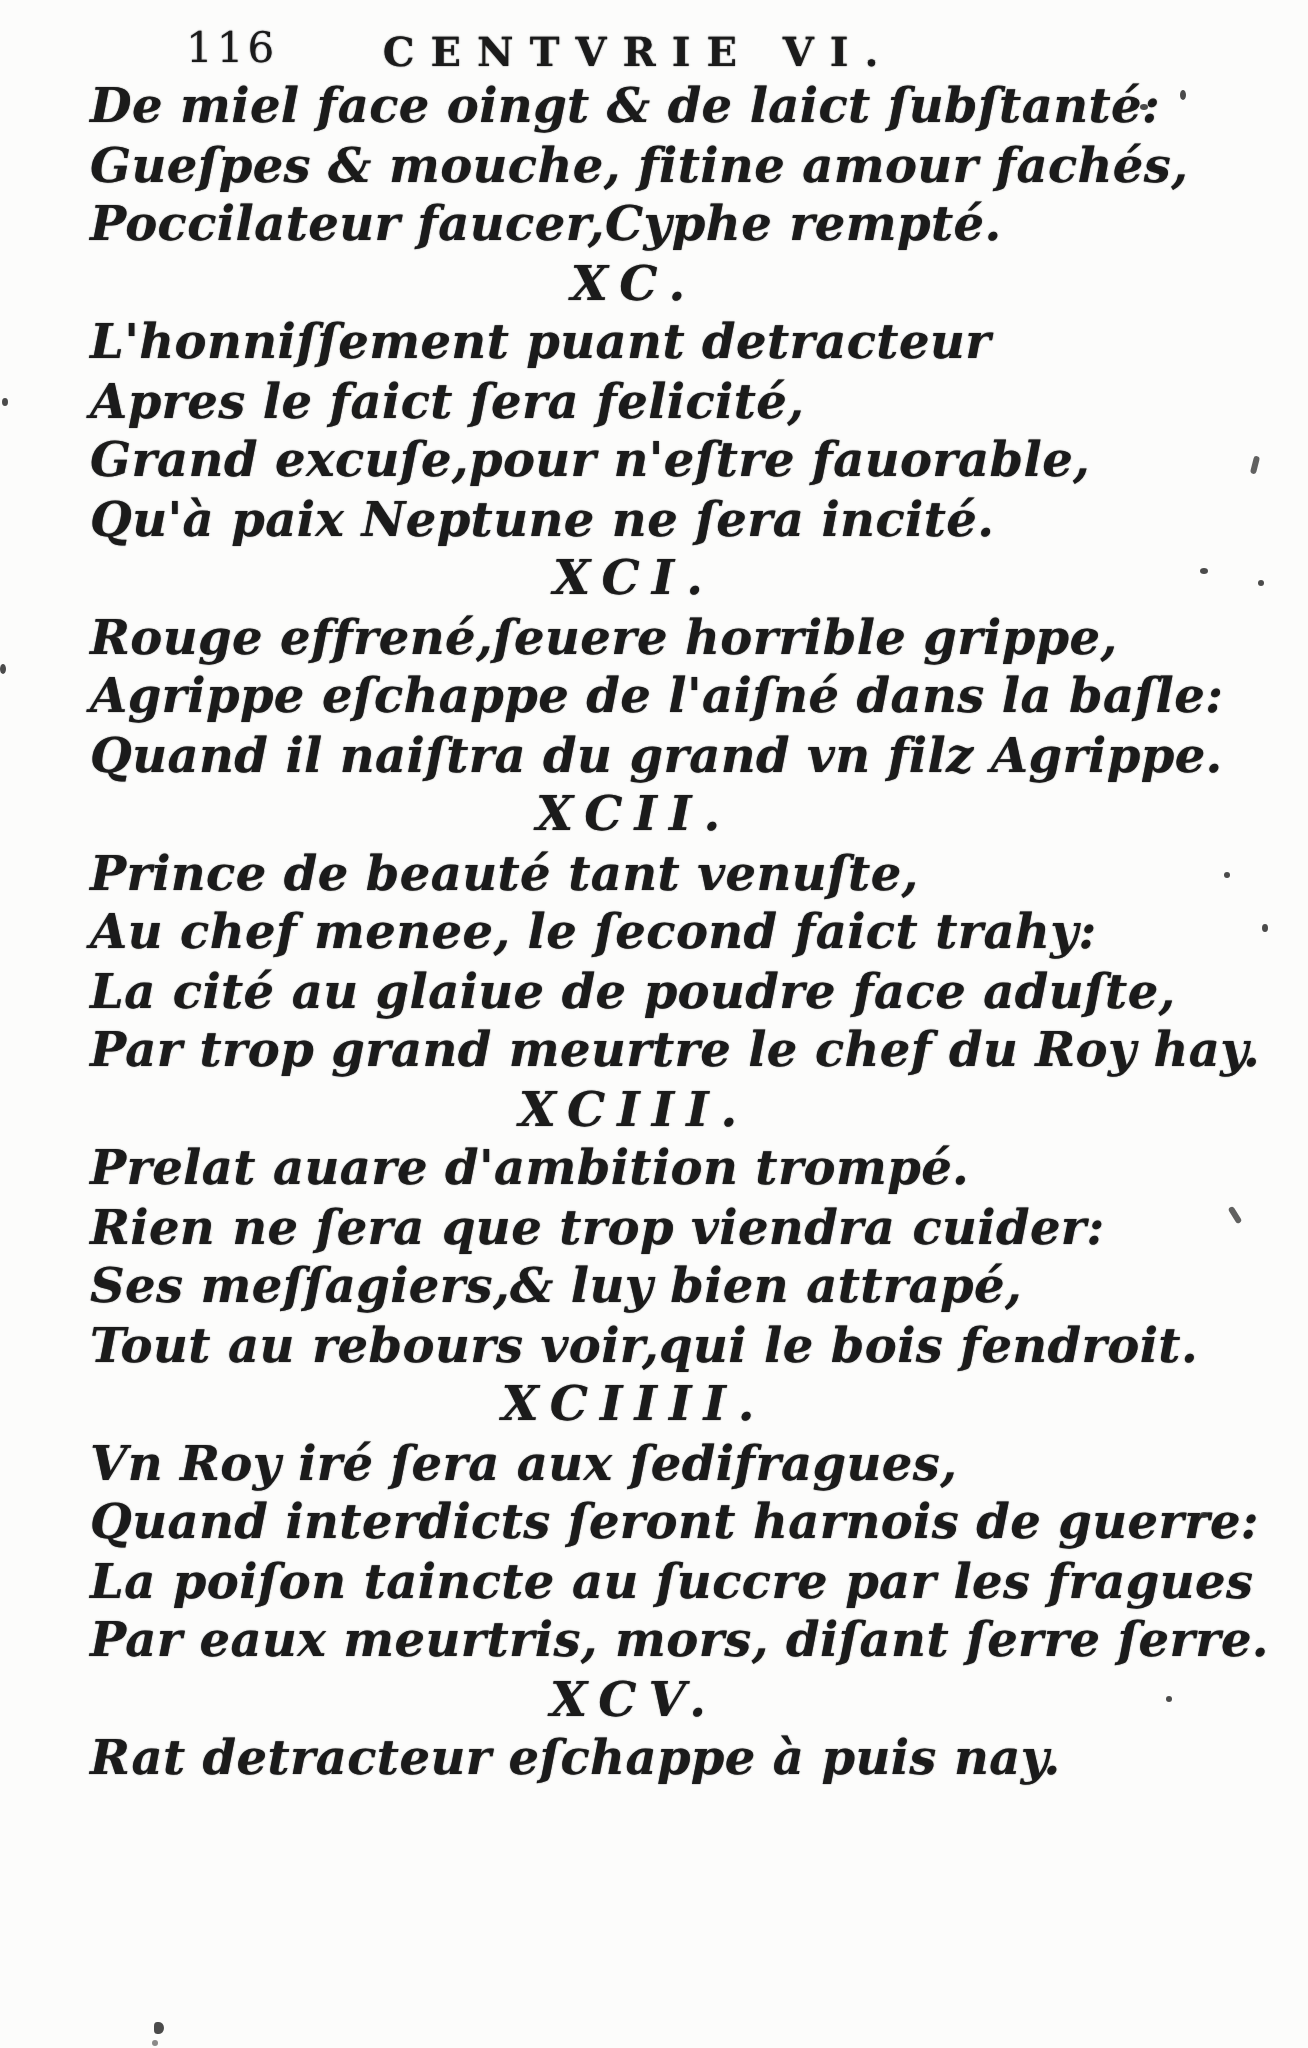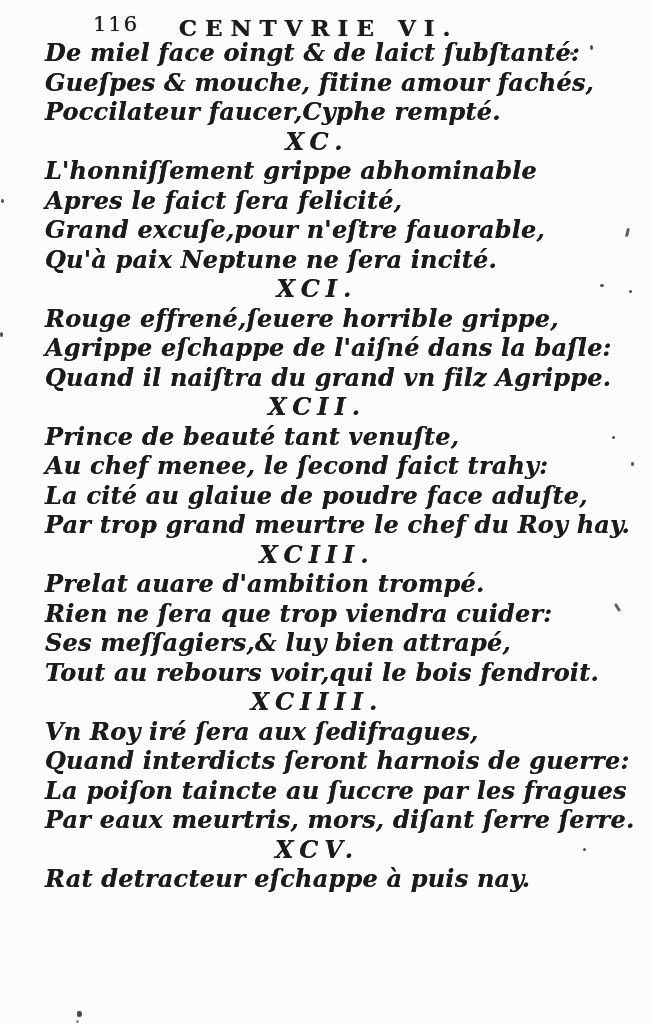--- a/index.html
+++ b/index.html
@@ -33,21 +33,21 @@
     font-size: 21px;
     font-weight: normal;
     letter-spacing: 2px;
     text-shadow: 0 0 0.7px rgba(10,10,10,0.8);
   }
   .running-title {
     position: absolute;
     left: 50%;
     top: 4px;
     transform: translateX(-53%);
-    font-size: 23px;
+    font-size: 20px;
     font-weight: bold;
     letter-spacing: 8px;
     white-space: nowrap;
     text-shadow: 0 0 0.7px rgba(10,10,10,0.8);
   }
   
   .text-block {
     position: absolute;
     top: 38px;
     left: 0;
@@ -93,21 +93,21 @@
   <div class="header">
     <div class="page-number">116</div>
     <div class="running-title">CENTVRIE VI.</div>
   </div>
 
   <div class="text-block">
     <div class="row verse">De miel face oingt &amp; de laict ſubſtanté:</div>
     <div class="row verse">Gueſpes &amp; mouche, fitine amour fachés,</div>
     <div class="row verse">Poccilateur faucer,Cyphe rempté.</div>
     <div class="row num">XC.</div>
-    <div class="row verse">L'honniſſement grippe abhominable</div>
+    <div class="row verse">L'honniſſement puant detracteur</div>
     <div class="row verse">Apres le faict ſera felicité,</div>
     <div class="row verse">Grand excuſe,pour n'eſtre fauorable,</div>
     <div class="row verse">Qu'à paix Neptune ne ſera incité.</div>
     <div class="row num">XCI.</div>
     <div class="row verse">Rouge effrené,ſeuere horrible grippe,</div>
     <div class="row verse">Agrippe eſchappe de l'aiſné dans la baſle:</div>
     <div class="row verse">Quand il naiſtra du grand vn filz Agrippe.</div>
     <div class="row num">XCII.</div>
     <div class="row verse">Prince de beauté tant venuſte,</div>
     <div class="row verse">Au chef menee, le ſecond faict trahy:</div>

